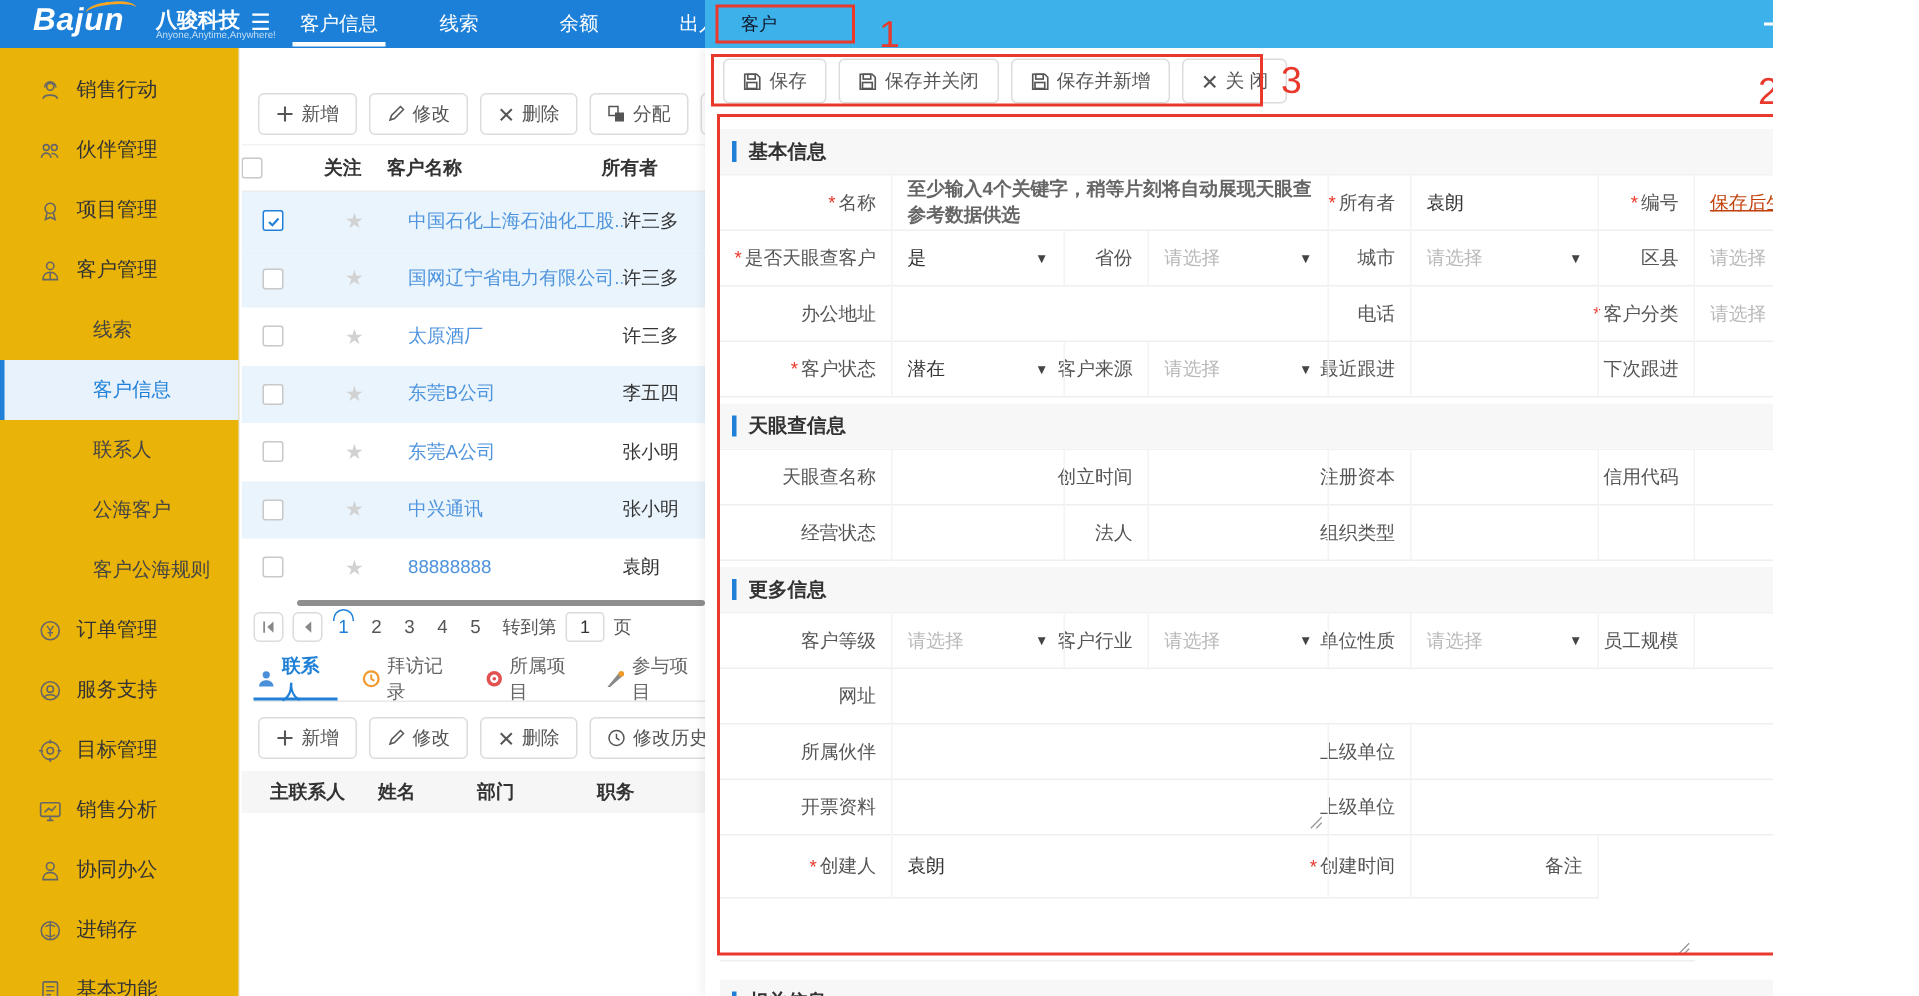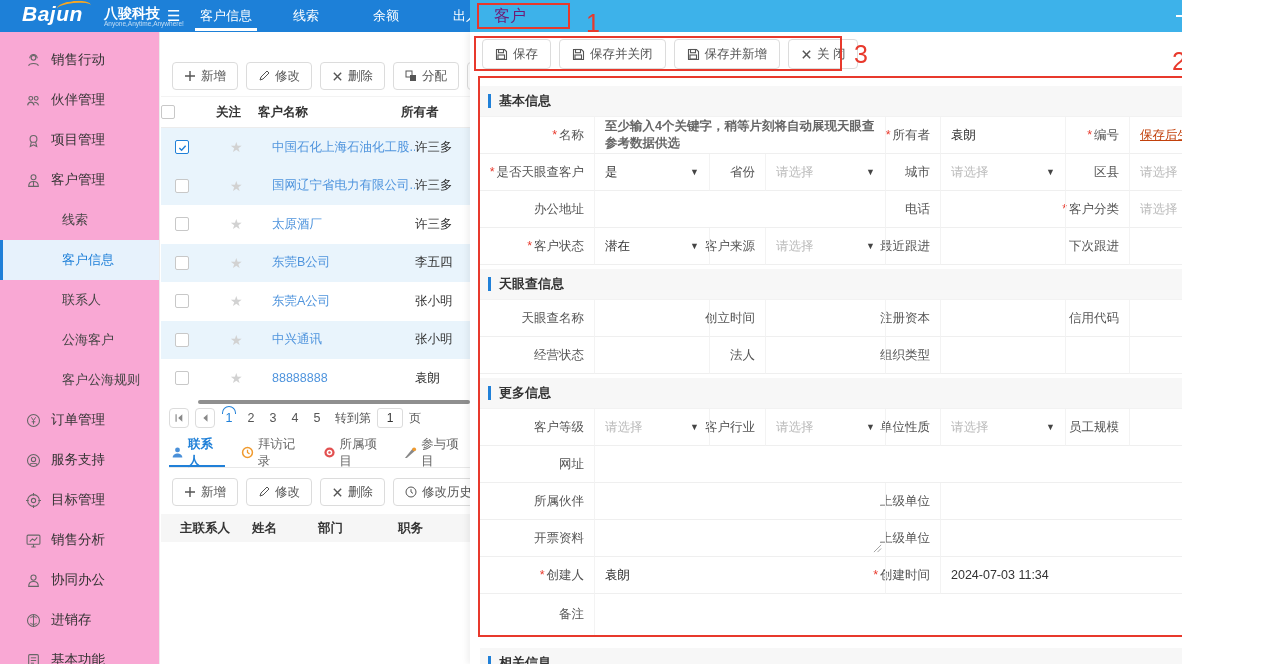--- a/index.html
+++ b/index.html
@@ -10,29 +10,29 @@
   .topbar{position:absolute;left:0;top:0;width:1279px;height:32px;background:#1d80d8;}
   .logo{position:absolute;left:22px;top:2px;color:#fff;font-style:italic;font-weight:bold;font-size:21px;letter-spacing:.5px;}
   .logo-swoosh{position:absolute;left:57px;top:1px;width:34px;height:10px;border-top:2.5px solid #f6a623;border-radius:50%;transform:rotate(-6deg);}
   .logo-cn{position:absolute;left:104px;top:5px;color:#fff;font-weight:bold;font-size:14px;}
   .logo-tag{position:absolute;left:104px;top:20px;color:rgba(255,255,255,.72);font-size:6.5px;}
   .hamburger{position:absolute;left:167px;top:0;height:32px;line-height:32px;color:#fff;font-size:15px;}
   .nav-tabs{position:absolute;left:186px;top:0;height:32px;display:flex;}
   .nav-tab{position:relative;width:80px;text-align:center;line-height:32px;color:#fff;font-size:13px;white-space:nowrap;}
   .tab-underline{position:absolute;left:9px;right:9px;bottom:1px;height:3px;background:#fff;}
   .doc-strip{position:absolute;left:470px;top:0;width:809px;height:32px;background:#3db2ea;}
-  .doc-tab{position:absolute;left:10px;top:0;height:32px;line-height:32px;padding:0 36px 0 14px;color:#701a75;font-size:16px;}
+  .doc-tab{position:absolute;left:10px;top:0;height:32px;line-height:32px;padding:0 36px 0 14px;color:#0f172a;font-size:12px;}
   .win-controls{position:absolute;right:18px;top:0;height:32px;display:flex;gap:20px;align-items:center;}
   .wc{width:16px;height:16px;display:flex;align-items:center;justify-content:center;}
   .wc-min{width:11px;height:0;border-top:2px solid #fff;}
   .wc-max{width:9px;height:8px;border:1.5px solid #fff;}
   .wc-close{color:#fff;font-size:16px;line-height:16px;}
 
   
-  .sidebar{position:absolute;left:0;top:32px;width:160px;height:632px;background:#f9a8d4;border-right:1px solid #ececec;box-sizing:border-box;padding-top:8px;}
+  .sidebar{position:absolute;left:0;top:32px;width:160px;height:632px;background:#eab308;border-right:1px solid #ececec;box-sizing:border-box;padding-top:8px;}
   .side-item{height:40px;display:flex;align-items:center;padding-left:26px;gap:10px;font-size:13.5px;color:#333;}
   .side-icon{display:flex;width:15px;height:15px;}
   .side-sub{height:40px;display:flex;align-items:center;padding-left:62px;font-size:13px;color:#444;position:relative;}
   .side-sub.active{background:#e7f2fc;color:#2080d8;}
   .side-sub.active::before{content:"";position:absolute;left:0;top:0;bottom:0;width:3px;background:#2080d8;}
 
   
   .listpanel{position:absolute;left:161px;top:32px;width:309px;height:632px;background:#fff;overflow:hidden;}
   .btn{height:28px;box-sizing:border-box;border:1px solid #dcdcdc;border-radius:4px;background:#fff;
        padding:0 11px;font-size:12.5px;color:#555;display:flex;align-items:center;gap:5px;white-space:nowrap;}
@@ -761,23 +761,20 @@
             <span class="req">*</span>
             <span>创建人</span>
           </div>
           <div class="cell value" style="grid-column: span 3;">
             <span class="val">袁朗</span>
           </div>
           <div class="cell label">
             <span class="req">*</span>
             <span>创建时间</span>
           </div>
-          <div class="cell value noR" style="grid-column: span 3;">
-            <span class="val">2024-07-03 11:34</span>
-          </div>
           <div class="cell label" style="min-height: 42px;">
             <span>备注</span>
           </div>
           <div class="cell value noR" style="grid-column: span 7; min-height: 42px;">
             <span></span>
             <span class="resize">
               <svg viewBox="0 0 10 10" width="9" height="9">
                 <path d="M1 9L9 1M5 9l4-4" stroke="#999" stroke-width="1" fill="none"></path>
               </svg>
             </span>

